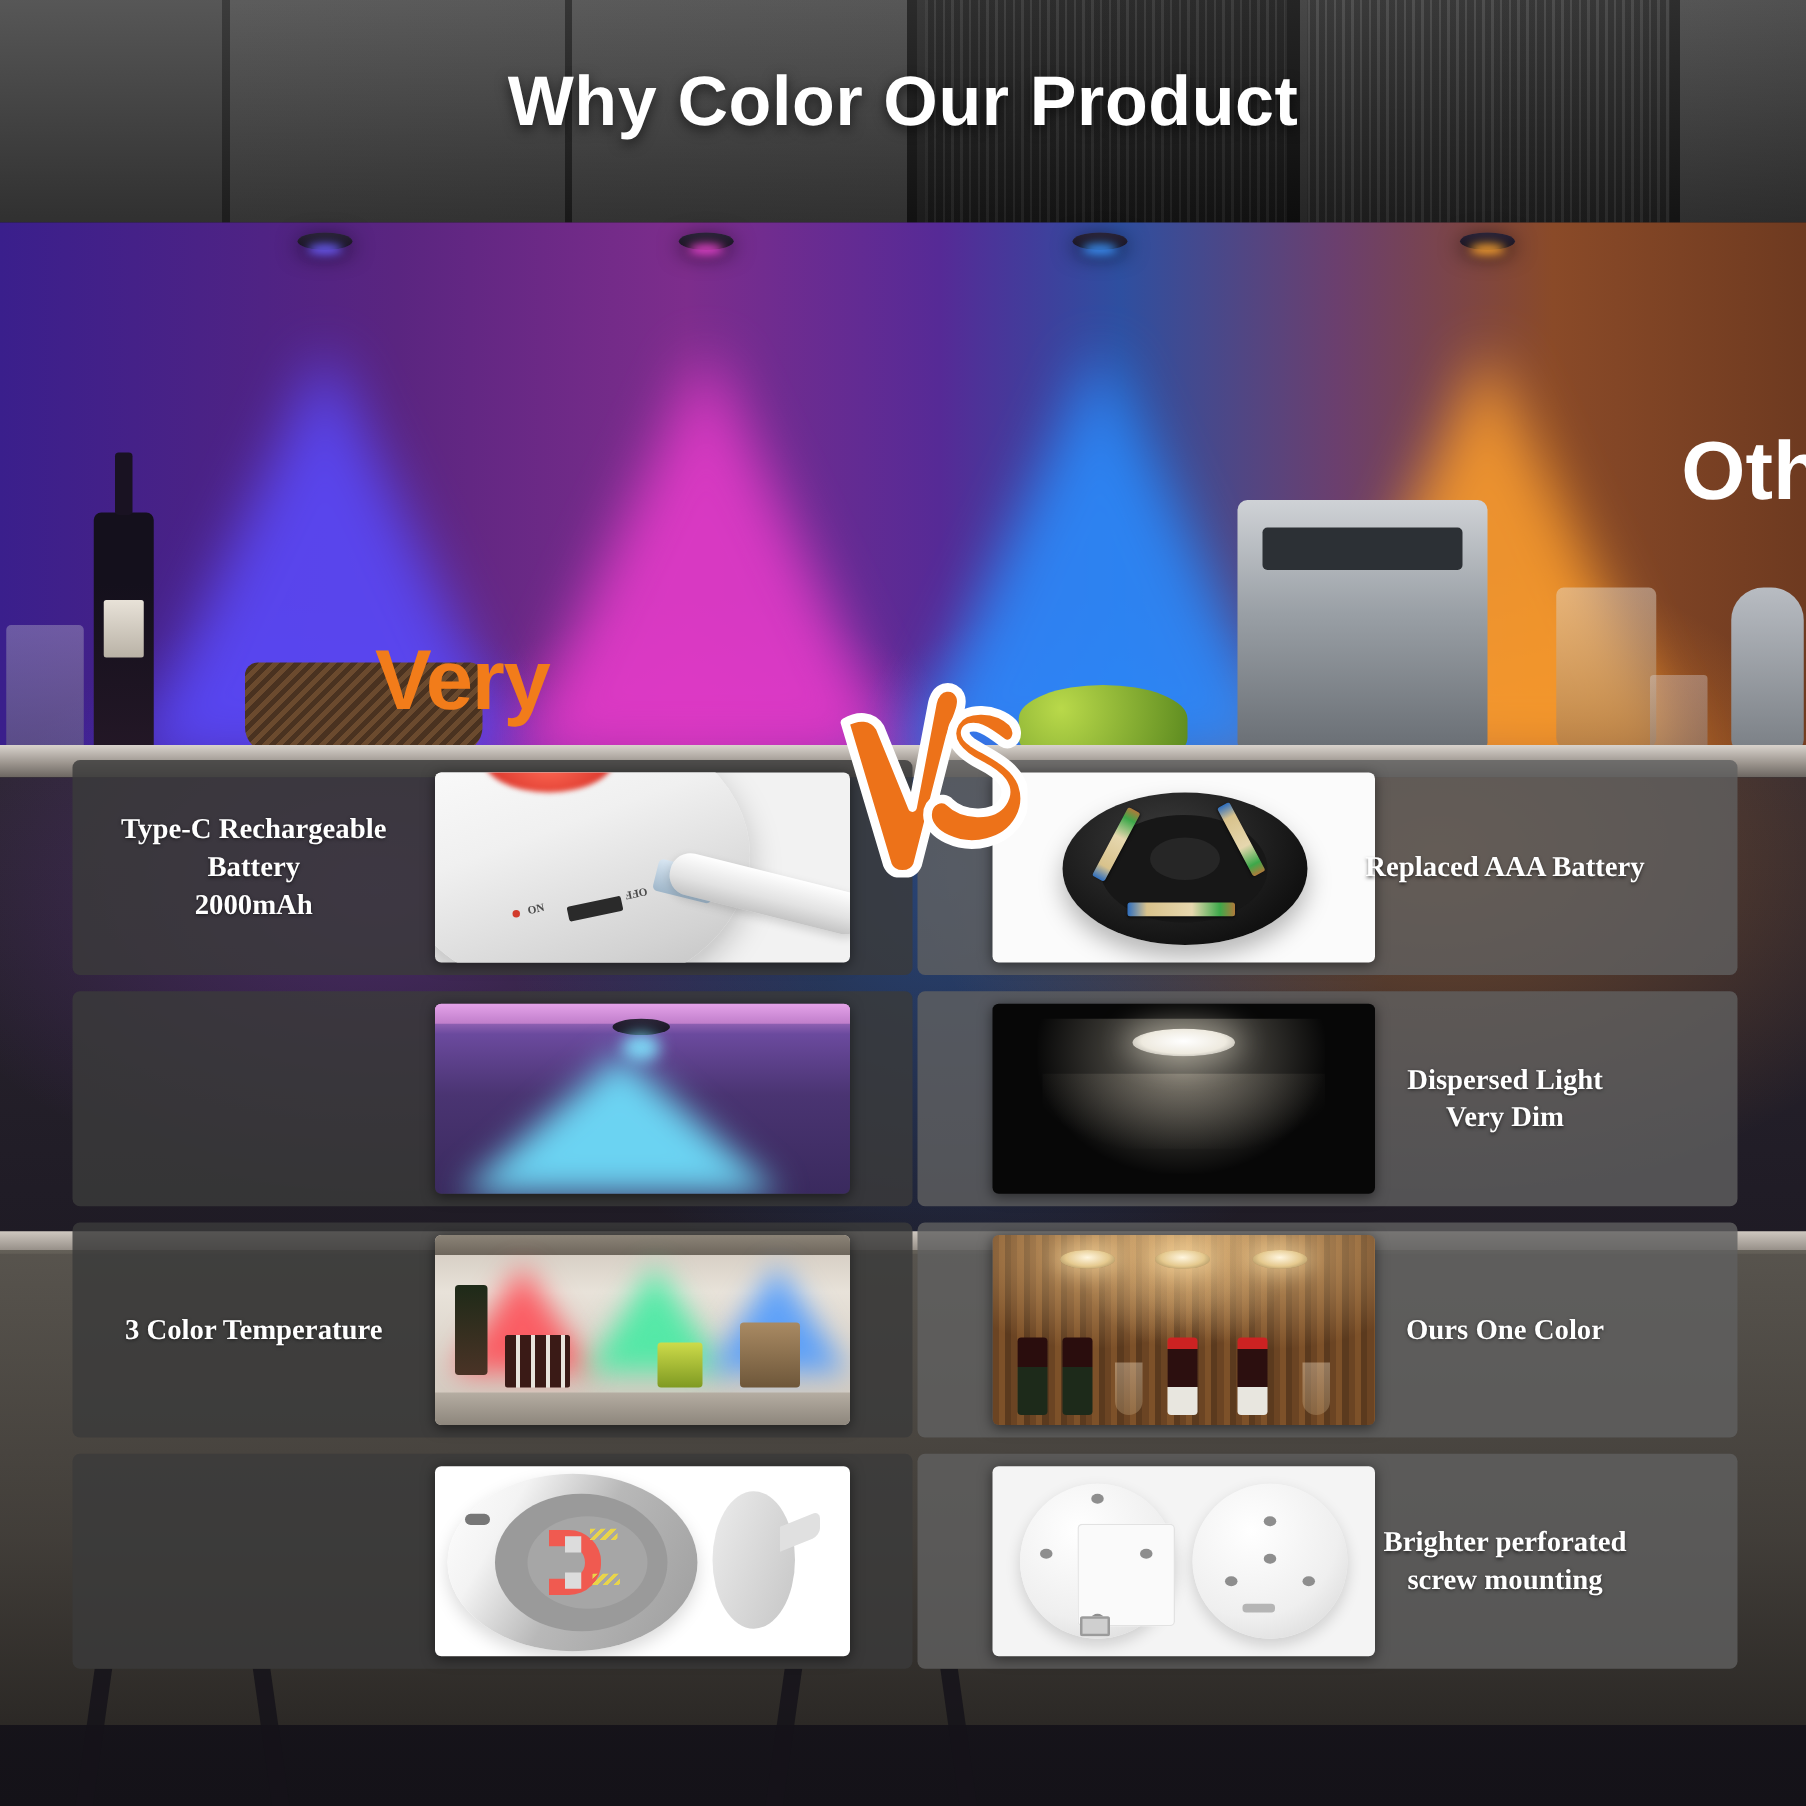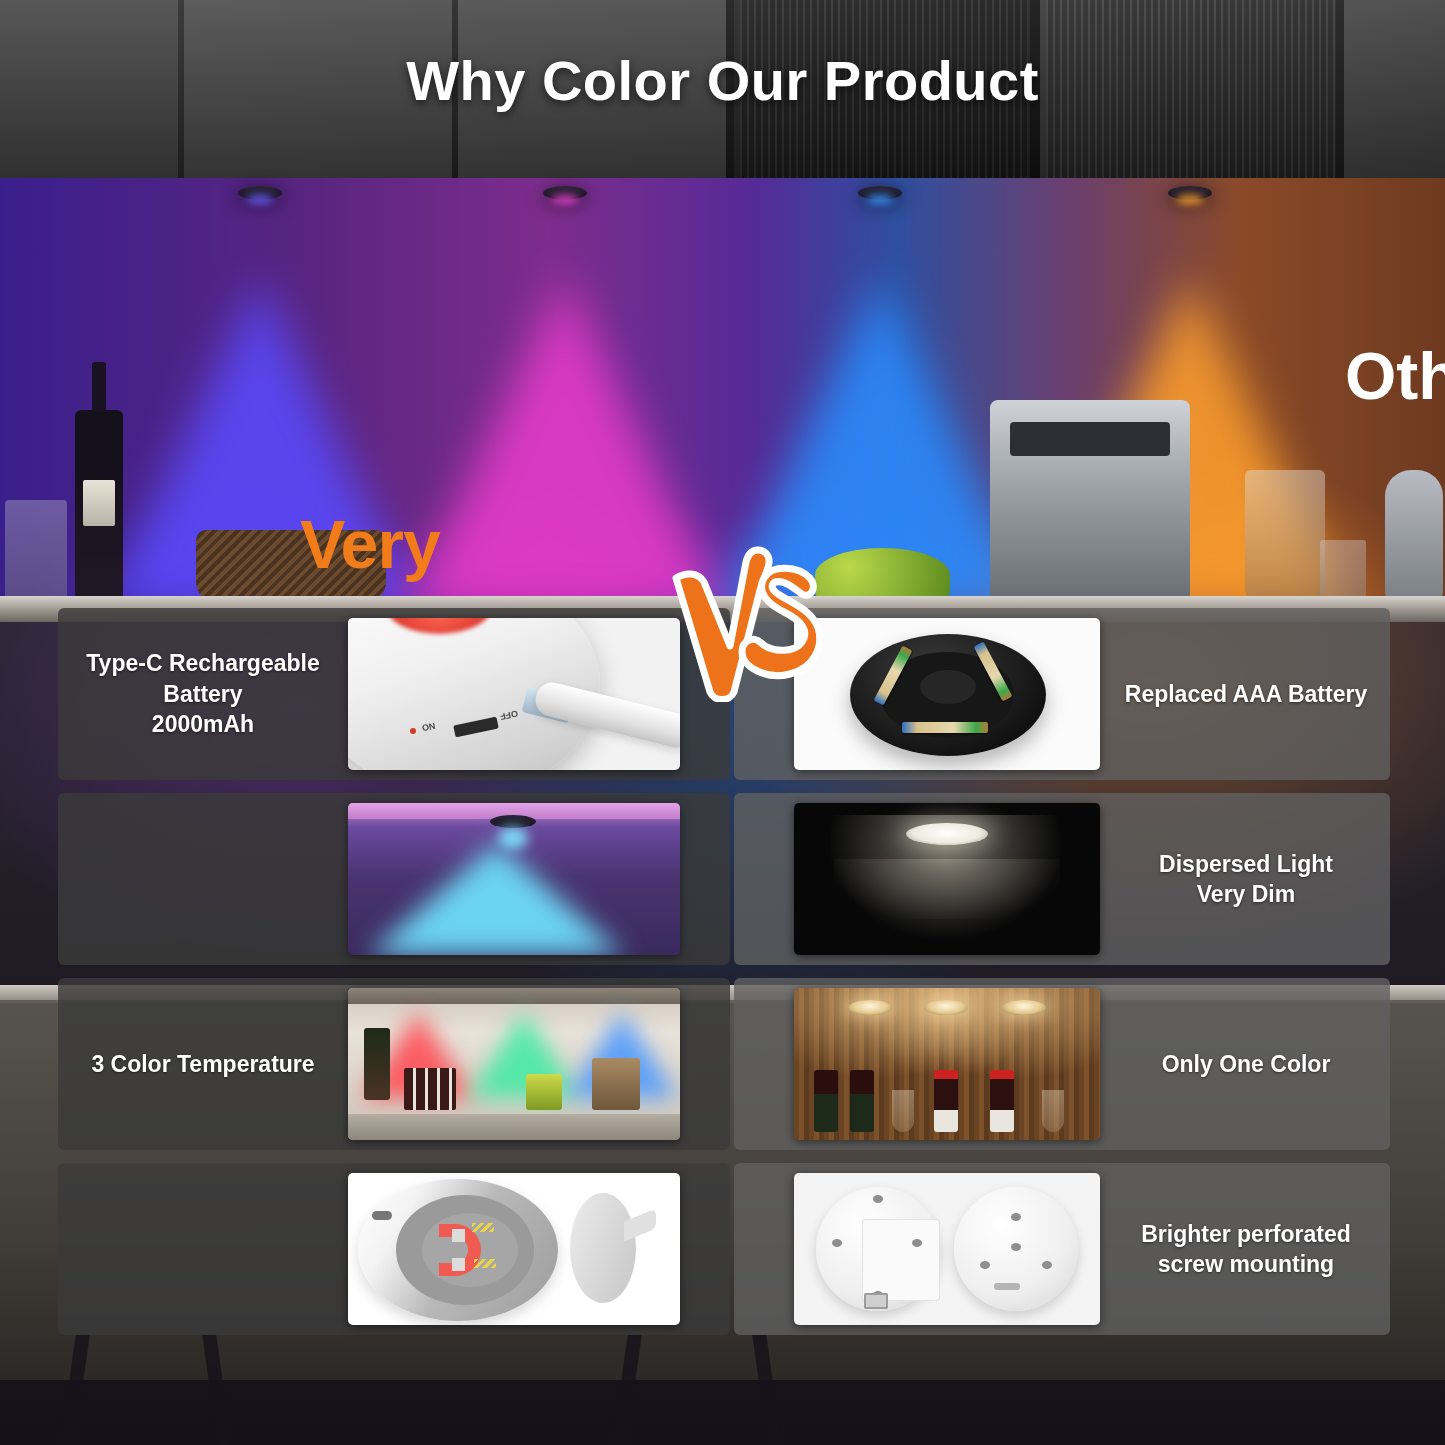--- a/index.html
+++ b/index.html
@@ -168,38 +168,38 @@
     color:#fff; font-size:66px; font-weight:bold; white-space:nowrap;
   }
 
   
   .vs-badge {
     position:absolute; left:672px; top:542px; width:150px; height:160px; z-index:40;
   }
 
   
   .table { position:absolute; left:58px; top:608px; width:1332px; z-index:30; }
-  .row { position:relative; height:172px; margin-bottom:13px; }
+  .row { position:relative; height:172px; margin-bottom:13px;font-family:Liberation Serif, serif; }
   .panel {
     position:absolute; top:0; height:172px;
     background:rgba(58,58,58,.82);
     border-radius:6px;
   }
   .panel.left  { left:0px;   width:672px; }
   .panel.right { left:676px; width:656px; background:rgba(96,96,96,.80); }
 
   .cap {
     position:absolute; top:0; height:172px;
     display:flex; align-items:center; justify-content:center;
     color:#fff; font-size:23px; font-weight:bold; line-height:1.32;
     text-align:center; padding:0 12px;
     text-shadow:0 1px 3px rgba(0,0,0,.55);
   }
   .cap.left-cap  { left:0px;   width:290px; }
-  .cap.right-cap { left:1044px; width:288px; }
+  .cap.right-cap { left:1002px; width:288px; }
 
   .thumb {
     position:absolute; top:10px; height:152px; border-radius:5px;
     overflow:hidden; background:#111;
     box-shadow:0 2px 10px rgba(0,0,0,.5);
   }
   .thumb.left-th  { left:290px; width:332px; }
   .thumb.right-th { left:736px; width:306px; }
 
   
@@ -560,21 +560,21 @@
         <div class="dl d2"></div>
         <div class="dl d3"></div>
         <div class="wine w1"></div>
         <div class="wine w2"></div>
         <div class="gl g1"></div>
         <div class="wine red w3"></div>
         <div class="wine red w4"></div>
         <div class="gl g2"></div>
       </div>
 
-      <div class="cap right-cap" style="white-space:pre-line">Only One Color</div>
+      <div class="cap right-cap" style="white-space:pre-line">Ours One Color</div>
     </div>
 
     <div class="row">
       <div class="panel left"></div>
       <div class="panel right"></div>
 
 
       <div class="thumb left-th t-mag">
         <div class="lamp3d"></div>
         <div class="ring1"></div>

